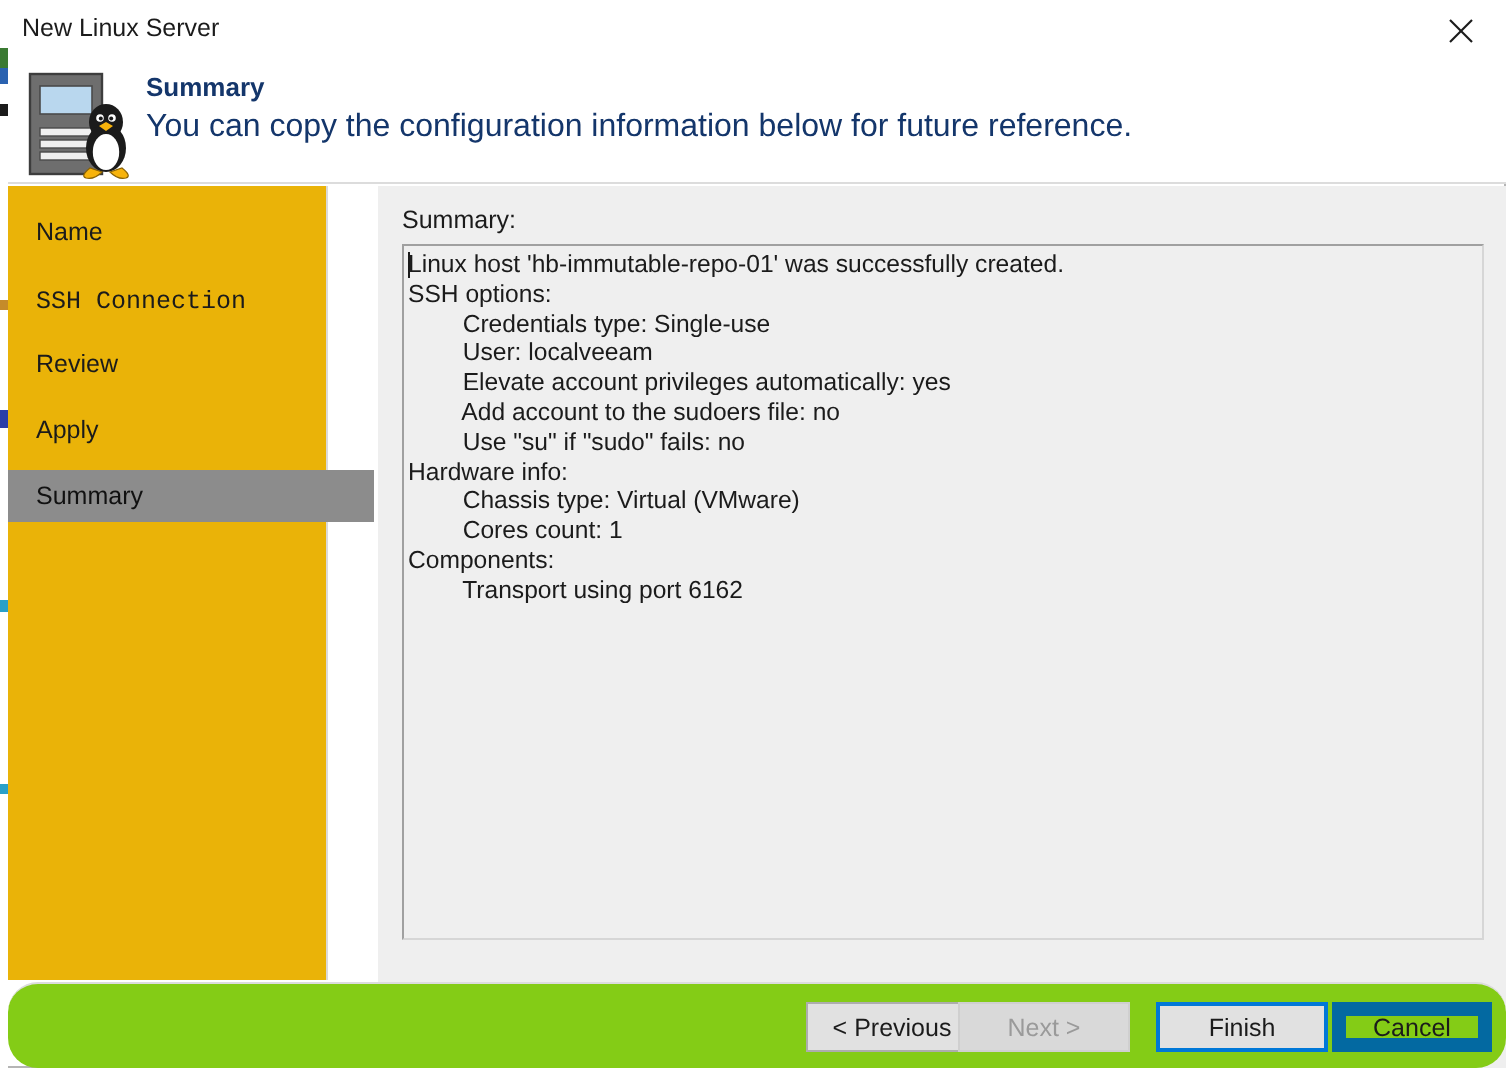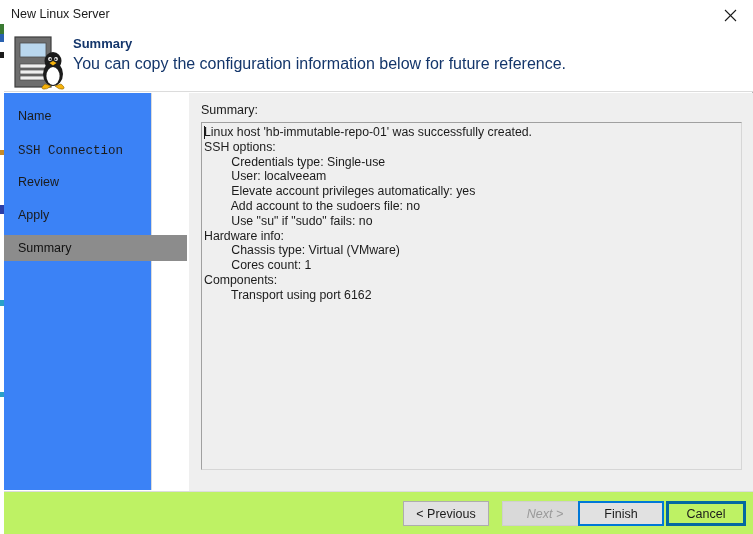--- a/index.html
+++ b/index.html
@@ -89,23 +89,23 @@
     left: 69px; top: 25px;
     font-size: 16px;
     color: #14366b;
     white-space: nowrap;
   }
 
   
   #sidebar {
     position: absolute;
     left: 0; top: 93px;
-    width: 148px;
+    width: 160px;
     height: 397px;
-    background: #3b82f6;
+    background: #eab308;
     border-right: 1px solid #dadada;
     box-sizing: border-box;
   }
   .step-item {
     position: absolute;
     left: 0;
     width: 183px;
     height: 26px;
     display: flex;
     align-items: center;
@@ -165,23 +165,24 @@
     width: 1px; height: 13px;
     background: #1b1b1b;
   }
 
   
   #footer {
     position: absolute;
     left: 0; top: 491px;
     width: 749px;
     height: 43px;
-    background: #bef264;
+    background: #84cc16;
     border-top: 1px solid #dcdcdc;
     box-sizing: border-box;
+    border-radius: 15px;
   }
   .wizard-button {
     position: absolute;
     top: 9px;
     height: 25px;
     background: #e1e1e1;
     border: 1px solid #adadad;
     box-sizing: border-box;
     font-family: "Liberation Sans", sans-serif;
     font-size: 12.5px;
@@ -196,24 +197,24 @@
     color: #9a9a9a;
     border-color: #cfcfcf;
     background: #d9d9d9;
   }
   .wizard-button.default {
     border: 2px solid #0078d7;
     background: #e1e1e1;
   }
   .wizard-button.ghost {
     background: transparent;
-    border: 3px solid #0369a1;
+    border: 7px solid #0369a1;
   }
   #btn-previous { left: 399px; width: 86px; }
-  #btn-next     { left: 498px; width: 86px; font-style: italic; }
+  #btn-next     { left: 475px; width: 86px; }
   #btn-finish   { left: 574px; width: 86px; }
   #btn-cancel   { left: 662px; width: 80px; }
 </style>
 </head>
 <body>
 
 <div id="desktop-sliver">
   <div class="chip" style="top:24px;height:10px;background:#3a7a32;"></div>
   <div class="chip" style="top:34px;height:8px;background:#2a62b0;"></div>
   <div class="chip" style="top:52px;height:6px;background:#1b1b1b;"></div>

